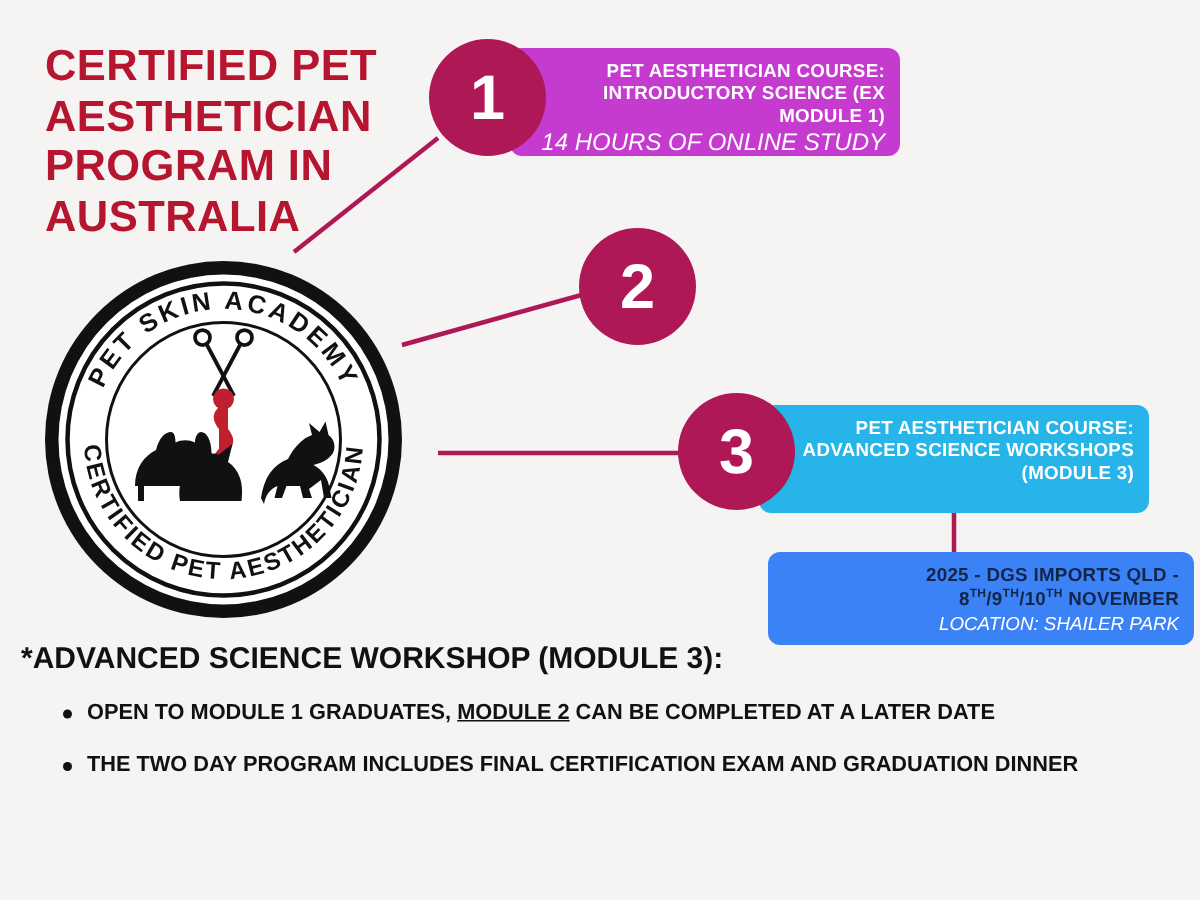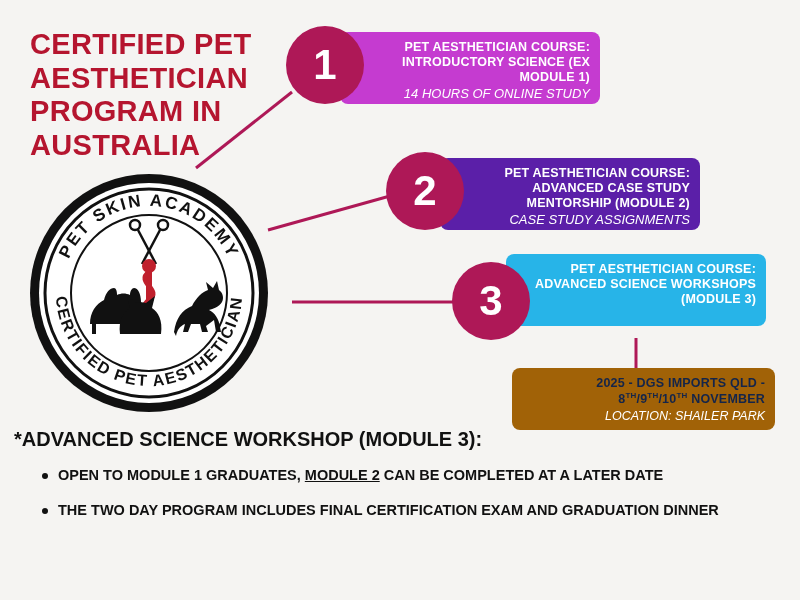--- a/index.html
+++ b/index.html
@@ -79,42 +79,42 @@
     box-sizing: border-box;
   }
   .step-box .head {
     font-size: 12.5px;
     font-weight: bold;
     line-height: 1.18;
     text-transform: uppercase;
     letter-spacing: 0.2px;
   }
   .step-box .sub {
-    font-size: 13px;
+    font-size: 16px;
     font-style: italic;
     line-height: 1.2;
     margin-top: 2px;
     text-transform: uppercase;
   }
 
   .box-1 {
     left: 340px; top: 32px; width: 260px; height: 72px;
     background: #c53bd0;
   }
   .box-2 {
     left: 440px; top: 158px; width: 260px; height: 72px;
     background: #5b1fa8;
   }
   .box-3 {
-    left: 506px; top: 254px; width: 260px; height: 72px;
+    left: 506px; top: 270px; width: 260px; height: 72px;
     background: #27b4e8;
   }
   .box-4 {
-    left: 512px; top: 368px; width: 263px; height: 62px;
-    background: #a16207;
+    left: 512px; top: 368px; width: 284px; height: 62px;
+    background: #3b82f6;
     color: #14254a;
   }
   .box-4 .head {
     font-size: 12.5px;
     font-weight: bold;
     color: #14254a;
   }
   .box-4 .sub {
     font-size: 12.5px;
     color: #ffffff;
@@ -223,24 +223,20 @@
       </g>
     </svg>
   </div>
 
   <div class="step-box box-1">
     <div class="head">PET AESTHETICIAN COURSE: INTRODUCTORY SCIENCE (EX MODULE 1)</div>
     <div class="sub">14 HOURS OF ONLINE STUDY</div>
   </div>
   <div class="circle circle-1">1</div>
 
-  <div class="step-box box-2">
-    <div class="head">PET AESTHETICIAN COURSE: ADVANCED CASE STUDY MENTORSHIP (MODULE 2)</div>
-    <div class="sub">CASE STUDY ASSIGNMENTS</div>
-  </div>
   <div class="circle circle-2">2</div>
 
   <div class="step-box box-3">
     <div class="head">PET AESTHETICIAN COURSE: ADVANCED SCIENCE WORKSHOPS (MODULE 3)</div>
   </div>
   <div class="circle circle-3">3</div>
 
   <div class="step-box box-4">
     <div class="head">2025 - DGS IMPORTS QLD -</div>
     <div class="head">

